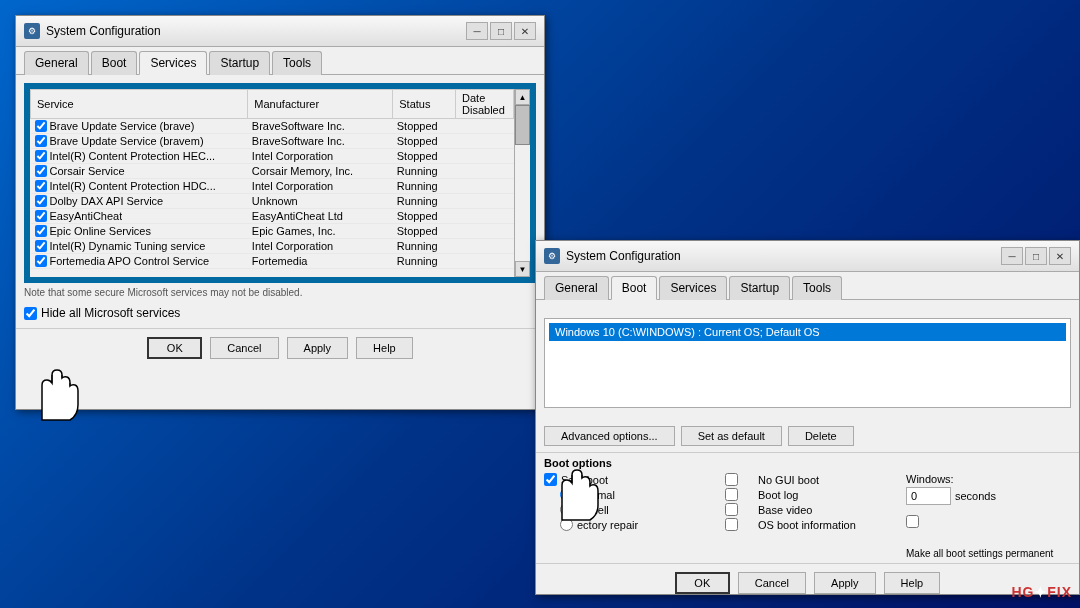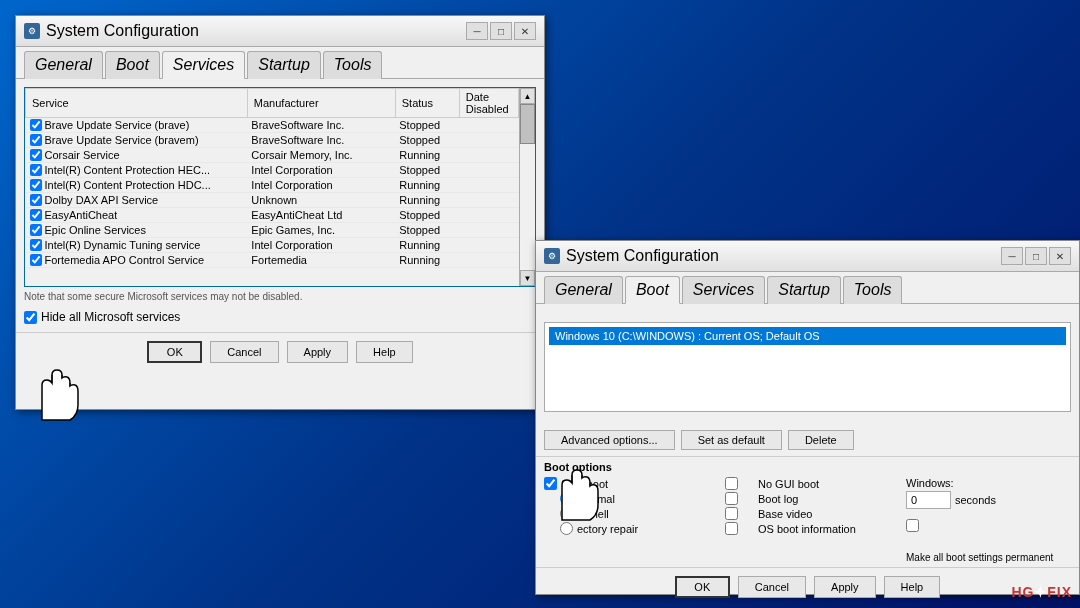--- a/index.html
+++ b/index.html
@@ -52,21 +52,21 @@
       display: flex;
       align-items: center;
       justify-content: center;
       color: white;
       font-size: 9px;
       flex-shrink: 0;
     }
 
     .title-bar-text {
       flex: 1;
-      font-size: 16px;
+      font-size: 12px;
       color: #000;
     }
 
     .title-bar-controls {
       display: flex;
       gap: 2px;
     }
 
     .tb-btn {
       width: 22px;
@@ -89,24 +89,23 @@
       padding: 4px 8px 0;
       gap: 2px;
     }
 
     .tab {
       padding: 4px 10px;
       border: 1px solid #aaa;
       border-bottom: none;
       background: #ddd;
       cursor: pointer;
-      font-size: 16px;
+      font-size: 12px;
       border-radius: 3px 3px 0 0;
       margin-bottom: -1px;
-      font-style: italic;
     }
 
     .tab.active {
       background: #f0f0f0;
       border-bottom: 1px solid #f0f0f0;
       font-weight: normal;
       z-index: 1;
     }
 
     
@@ -146,21 +145,21 @@
       padding: 1px 4px;
       border-bottom: 1px solid #e8e8e8;
       white-space: nowrap;
       overflow: hidden;
       text-overflow: ellipsis;
     }
 
     .table-scroll {
       height: 200px;
       overflow: hidden;
-      border: 1px solid #0369a1;
+      border: 6px solid #0369a1;
       position: relative;
     }
 
     .scrollbar {
       position: absolute;
       right: 0;
       top: 0;
       width: 16px;
       height: 100%;
       background: #f0f0f0;
@@ -389,36 +388,36 @@
         </label>
       </td>
       <td style="overflow:hidden;text-overflow:ellipsis;white-space:nowrap;max-width:130px;">BraveSoftware Inc.</td>
       <td>Stopped</td>
       <td></td>
     </tr>
             <tr>
       <td>
         <label style="display:flex;align-items:center;gap:3px;cursor:pointer;">
           <input type="checkbox" checked="" style="width: 12px; height: 12px;">
+          <span style="overflow:hidden;text-overflow:ellipsis;white-space:nowrap;max-width:190px;">Intel(R) Content Protection HEC...</span>
+        </label>
+      </td>
+      <td style="overflow:hidden;text-overflow:ellipsis;white-space:nowrap;max-width:130px;">Intel Corporation</td>
+      <td>Stopped</td>
+      <td></td>
+    </tr>
+            <tr>
+      <td>
+        <label style="display:flex;align-items:center;gap:3px;cursor:pointer;">
+          <input type="checkbox" checked="" style="width: 12px; height: 12px;">
           <span style="overflow:hidden;text-overflow:ellipsis;white-space:nowrap;max-width:190px;">Corsair Service</span>
         </label>
       </td>
       <td style="overflow:hidden;text-overflow:ellipsis;white-space:nowrap;max-width:130px;">Corsair Memory, Inc.</td>
       <td>Running</td>
-      <td></td>
-    </tr>
-            <tr>
-      <td>
-        <label style="display:flex;align-items:center;gap:3px;cursor:pointer;">
-          <input type="checkbox" checked="" style="width: 12px; height: 12px;">
-          <span style="overflow:hidden;text-overflow:ellipsis;white-space:nowrap;max-width:190px;">Intel(R) Content Protection HEC...</span>
-        </label>
-      </td>
-      <td style="overflow:hidden;text-overflow:ellipsis;white-space:nowrap;max-width:130px;">Intel Corporation</td>
-      <td>Stopped</td>
       <td></td>
     </tr>
             <tr>
       <td>
         <label style="display:flex;align-items:center;gap:3px;cursor:pointer;">
           <input type="checkbox" checked="" style="width: 12px; height: 12px;">
           <span style="overflow:hidden;text-overflow:ellipsis;white-space:nowrap;max-width:190px;">Intel(R) Content Protection HDC...</span>
         </label>
       </td>
       <td style="overflow:hidden;text-overflow:ellipsis;white-space:nowrap;max-width:130px;">Intel Corporation</td>

